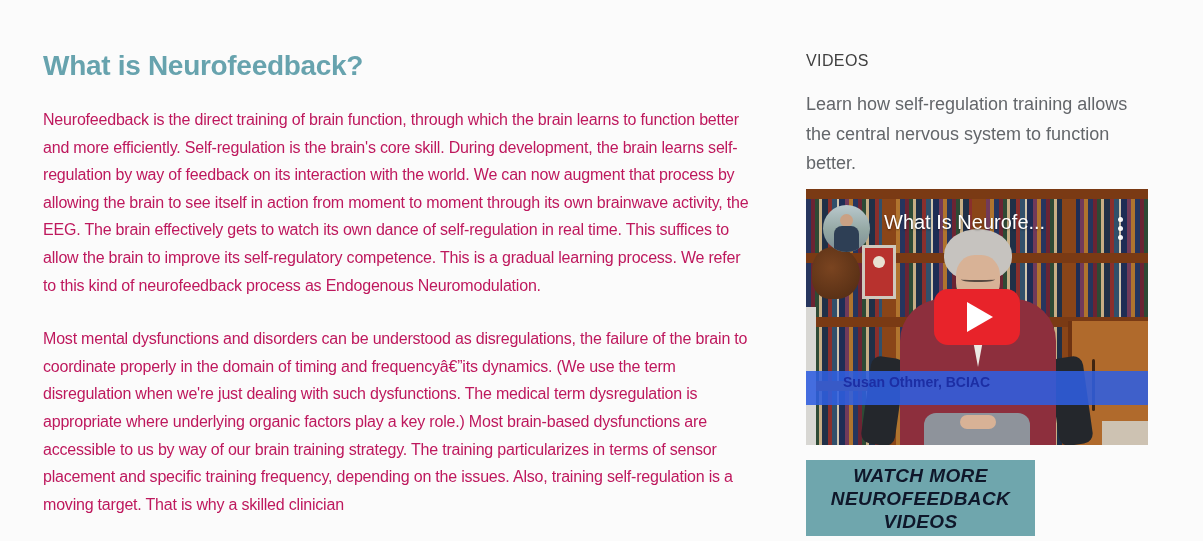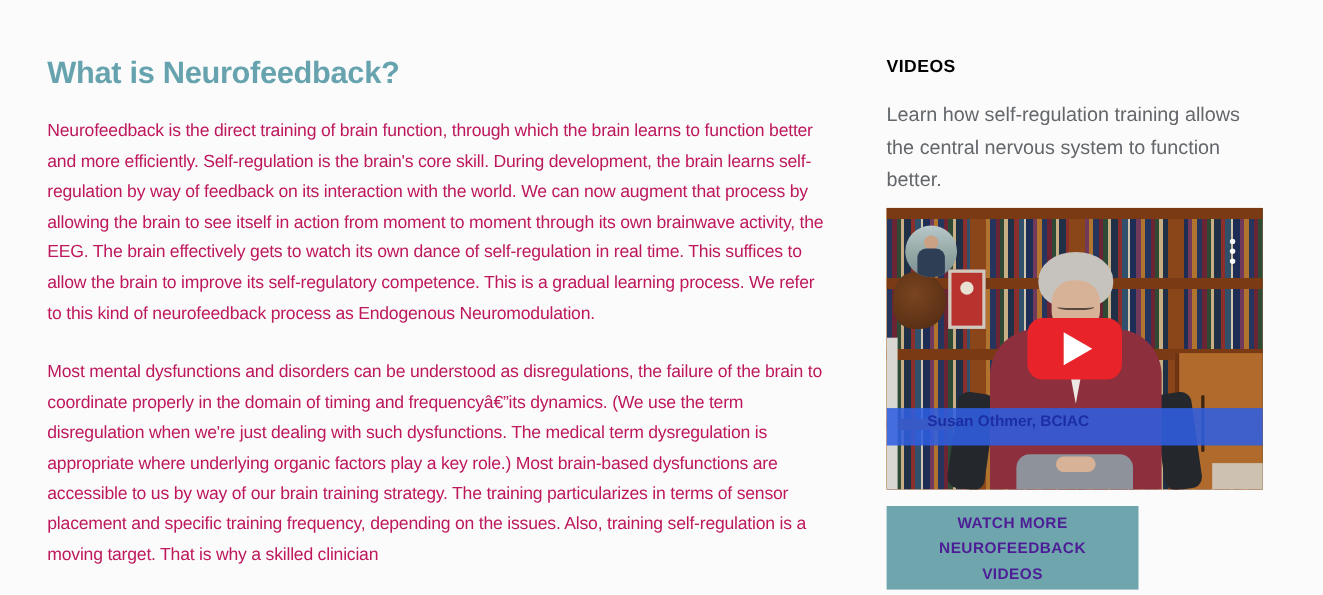--- a/index.html
+++ b/index.html
@@ -19,21 +19,21 @@
     letter-spacing:-0.3px; margin-bottom:24px;
   }
   .article p {
     font-size:16px; line-height:27.6px; color:#be185d;
     letter-spacing:-0.2px; margin-bottom:26px;
   }
 
   
   .sidebar { position:absolute; left:806px; top:52px; width:342px; }
   .sidebar h2 {
-    font-size:16px; font-weight:bold; color:#000000; letter-spacing:0.4px;
+    font-size:16px; font-weight:normal; color:#404040; letter-spacing:0.4px;
   }
   .sidebar .intro {
     position:absolute; top:38px; left:0; width:322px;
     font-size:18px; line-height:29.5px; color:#63666a;
   }
 
   
   .thumb {
     position:absolute; top:137px; left:0; width:342px; height:256px;
     overflow:hidden; background:#a55e24; cursor:pointer;
@@ -119,23 +119,23 @@
     position:absolute; left:0; top:182px; width:342px; height:34px;
     background:rgba(47,95,224,0.88); padding:3px 14px 0 37px;
   }
   .lt-name { font-size:14px; font-weight:bold; color:#1c2ea4; line-height:16px; }
   .lt-role { font-size:9.5px; color:#eef1ff; line-height:12px; }
 
   
   .watch-btn {
     position:absolute; top:408px; left:0; width:229px; height:76px;
     background:#6fa6ad; border:none; cursor:pointer;
-    color:#4c1d95; font-family:"Liberation Sans", sans-serif;
-    font-size:14px; font-weight:bold; letter-spacing:0.4px; line-height:23px;
-    text-align:center; padding:0 18px;
+    color:#0f172a; font-family:"Liberation Sans", sans-serif;
+    font-size:19px; font-weight:bold; letter-spacing:0.4px; line-height:23px;
+    text-align:center; padding:0 18px;font-style:italic;
   }
 </style>
 </head>
 <body>
 
 <div class="canvas">
 
   <div class="article">
     <h1>What is Neurofeedback?</h1>
     <p>Neurofeedback is the direct training of brain function, through which the brain learns to function better and more efficiently. Self-regulation is the brain's core skill. During development, the brain learns self-regulation by way of feedback on its interaction with the world. We can now augment that process by allowing the brain to see itself in action from moment to moment through its own brainwave activity, the EEG. The brain effectively gets to watch its own dance of self-regulation in real time. This suffices to allow the brain to improve its self-regulatory competence. This is a gradual learning process. We refer to this kind of neurofeedback process as Endogenous Neuromodulation.</p>
@@ -163,20 +163,21 @@
       <div class="face"></div>
       <div class="glasses"></div>
       <div class="skirt"></div>
       <div class="hands"></div>
 
       <div class="lower-third">
         <div class="lt-name">Susan Othmer, BCIAC</div>
       </div>
 
       <div class="avatar"></div>
+      <div class="yt-title">What Is Neurofe...</div>
       <div class="kebab">
         <span></span>
         <span></span>
         <span></span>
       </div>
       <div class="play-btn">
         <div class="play-tri"></div>
       </div>
     </div>
 

